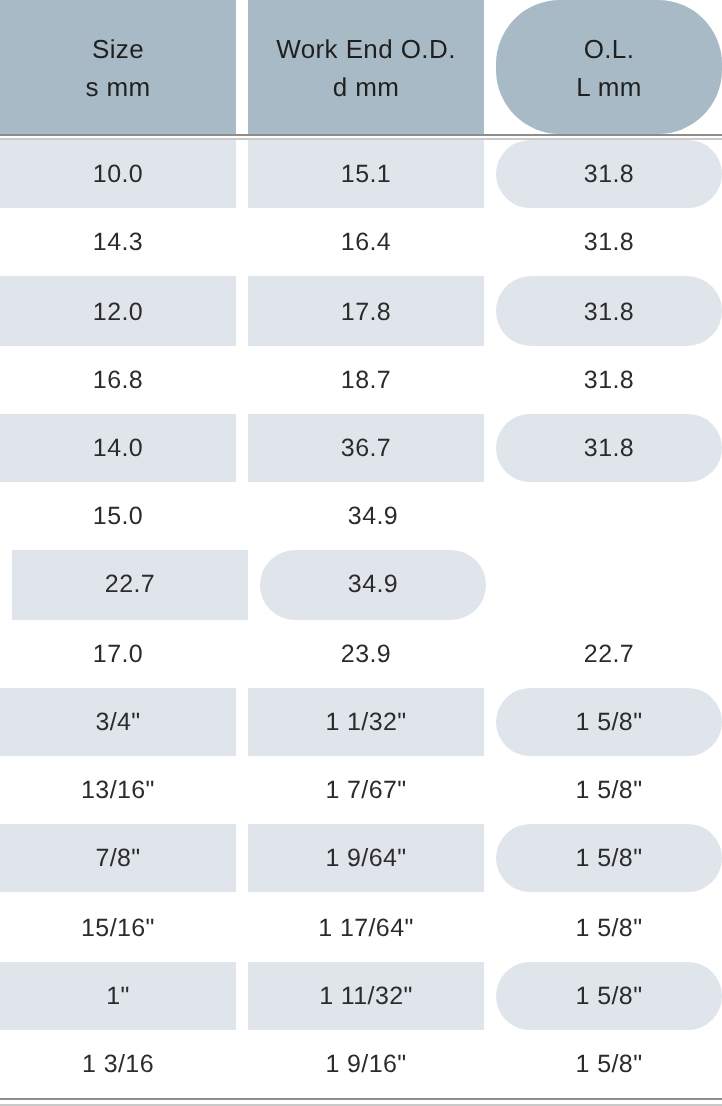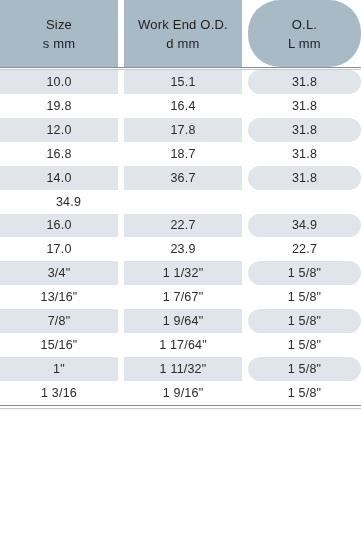--- a/index.html
+++ b/index.html
@@ -10,21 +10,21 @@
   body {
     width: 361px;
     height: 553px;
     font-family: "Liberation Sans", sans-serif;
     color: #2b2b2b;
     overflow: hidden;
   }
 
   #spec-table {
     width: 361px;
-    height: 409px;
+    height: 553px;
     box-sizing: border-box;
     display: flex;
     flex-direction: column;
   }
 
   
   .thead {
     display: flex;
     height: 67px;
     flex: 0 0 67px;
@@ -120,21 +120,21 @@
 
   <div class="tbody" id="table-body">
       <div class="tr shaded">
         <div class="td col-1">10.0</div>
         <div class="gut"></div>
         <div class="td col-2">15.1</div>
         <div class="gut"></div>
         <div class="td col-3">31.8</div>
       </div>
       <div class="tr plain">
-        <div class="td col-1">19.8</div>
+        <div class="td col-1">14.3</div>
         <div class="gut"></div>
         <div class="td col-2">16.4</div>
         <div class="gut"></div>
         <div class="td col-3">31.8</div>
       </div>
       <div class="tr shaded">
         <div class="td col-1">12.0</div>
         <div class="gut"></div>
         <div class="td col-2">17.8</div>
         <div class="gut"></div>
@@ -148,26 +148,26 @@
         <div class="td col-3">31.8</div>
       </div>
       <div class="tr shaded">
         <div class="td col-1">14.0</div>
         <div class="gut"></div>
         <div class="td col-2">36.7</div>
         <div class="gut"></div>
         <div class="td col-3">31.8</div>
       </div>
       <div class="tr plain">
+        <div class="td col-1">15.0</div>
         <div class="gut"></div>
         <div class="gut"></div>
         <div class="td col-3">34.9</div>
       </div>
       <div class="tr shaded">
-        <div class="td col-1">16.0</div>
         <div class="gut"></div>
         <div class="td col-2">22.7</div>
         <div class="gut"></div>
         <div class="td col-3">34.9</div>
       </div>
       <div class="tr plain">
         <div class="td col-1">17.0</div>
         <div class="gut"></div>
         <div class="td col-2">23.9</div>
         <div class="gut"></div>

